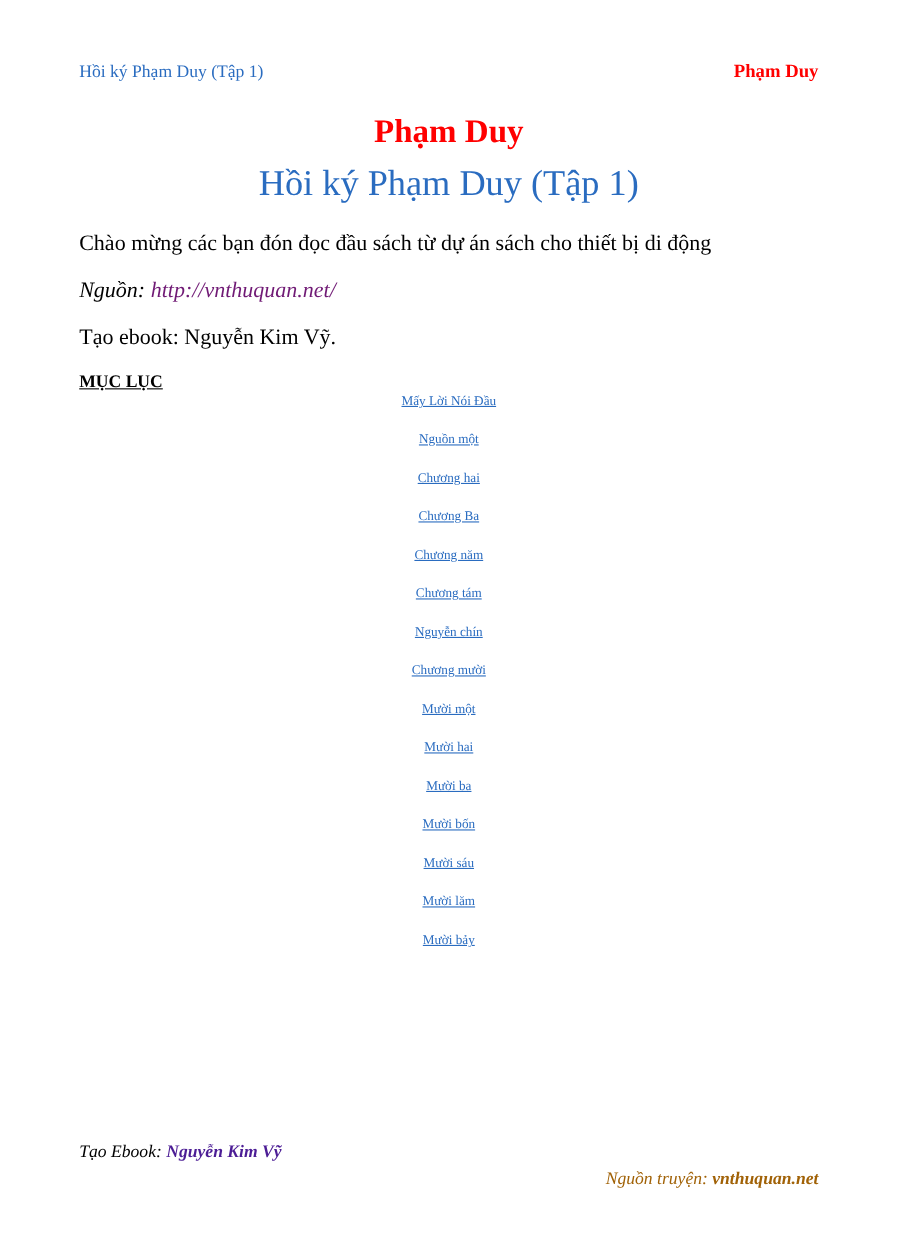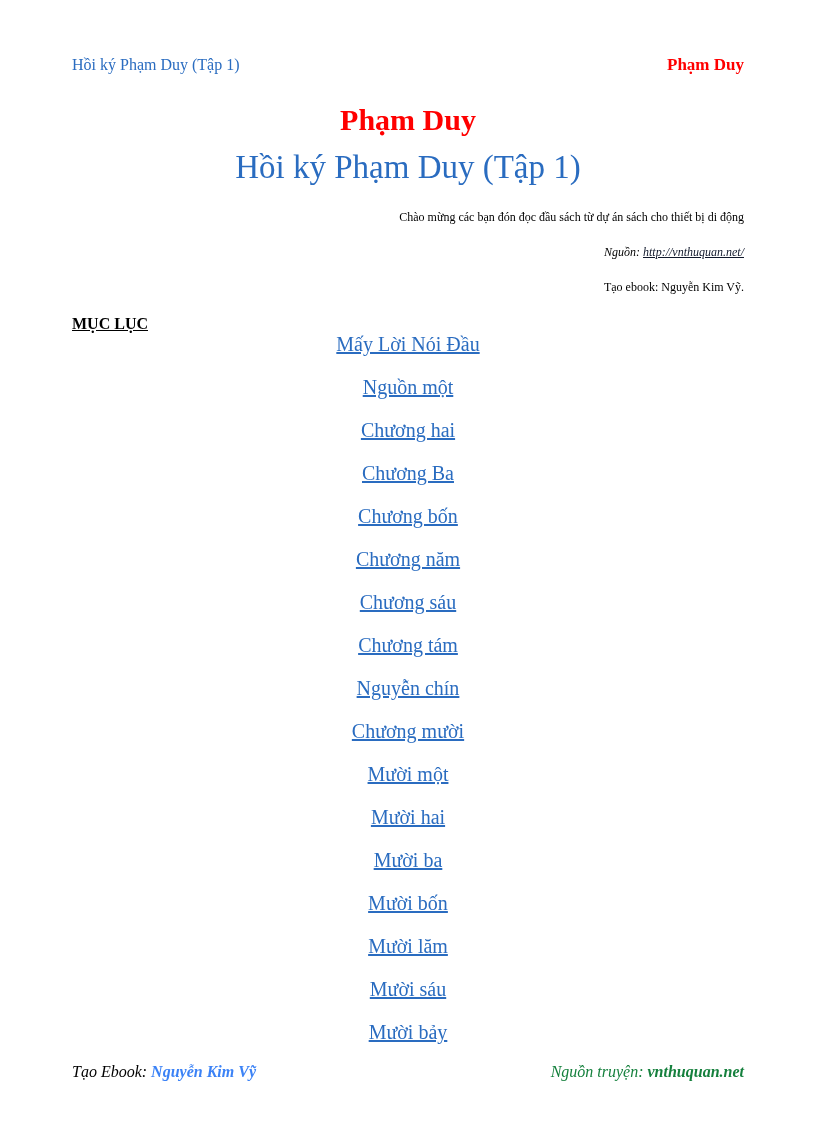--- a/index.html
+++ b/index.html
@@ -34,60 +34,59 @@
       margin-bottom: 12px;
     }
     .title-book {
       text-align: center;
       color: #2a6cc0;
       font-size: 33px;
       font-weight: normal;
       margin-bottom: 24px;
     }
     .center-line {
-      text-align: right;
-      font-size: 12px;
+      text-align: left;
+      font-size: 20px;
       margin-bottom: 20px;
       color: #000;
     }
     .italic { font-style: italic; }
     .source-link {
-      color: #0f172a;
-      text-decoration: underline;
+      color: #701a75;
       font-style: italic;
     }
     .toc-heading {
       text-align: left;
       font-weight: bold;
       text-decoration: underline;
       font-size: 16px;
     }
     .toc-list {
       text-align: center;
     }
     .toc-item {
       display: block;
       color: #2a6cc0;
       text-decoration: underline;
-      font-size: 20px;
+      font-size: 12px;
       margin-bottom: 20px;
       cursor: pointer;
     }
     .footer-row {
       position: absolute;
       left: 72px;
       right: 72px;
       bottom: 42px;
       display: flex;
       justify-content: space-between;
       font-size: 16px;
     }
     .footer-left { font-style: italic; color: #000; }
-    .footer-left .creator { color: #3b82f6; font-weight: bold; font-style: italic; }
-    .footer-right { font-style: italic; color: #15803d; }
+    .footer-left .creator { color: #4c1d95; font-weight: bold; font-style: italic; }
+    .footer-right { font-style: italic; color: #a16207; margin-top: 24px; }
     .footer-right .site { font-weight: bold; font-style: italic; }
   </style>
 </head>
 <body>
 
 <div class="header-row">
   <span class="header-left">Hồi ký Phạm Duy (Tập 1)</span>
   <span class="header-right">Phạm Duy</span>
 </div>
 
@@ -102,32 +101,30 @@
 
 <div class="center-line">Tạo ebook: Nguyễn Kim Vỹ.</div>
 
 <div class="toc-heading">MỤC LỤC</div>
 
 <div class="toc-list">
   <a class="toc-item">Mấy Lời Nói Đầu</a>
   <a class="toc-item">Nguồn một</a>
   <a class="toc-item">Chương hai</a>
   <a class="toc-item">Chương Ba</a>
-  <a class="toc-item">Chương bốn</a>
   <a class="toc-item">Chương năm</a>
-  <a class="toc-item">Chương sáu</a>
   <a class="toc-item">Chương tám</a>
   <a class="toc-item">Nguyễn chín</a>
   <a class="toc-item">Chương mười</a>
   <a class="toc-item">Mười một</a>
   <a class="toc-item">Mười hai</a>
   <a class="toc-item">Mười ba</a>
   <a class="toc-item">Mười bốn</a>
+  <a class="toc-item">Mười sáu</a>
   <a class="toc-item">Mười lăm</a>
-  <a class="toc-item">Mười sáu</a>
   <a class="toc-item">Mười bảy</a>
 </div>
 
 <div class="footer-row">
   <span class="footer-left">
     <span>Tạo Ebook: </span><span class="creator">Nguyễn Kim Vỹ</span>
   </span>
   <span class="footer-right">
     <span>Nguồn truyện: </span><span class="site">vnthuquan.net</span>
   </span>

